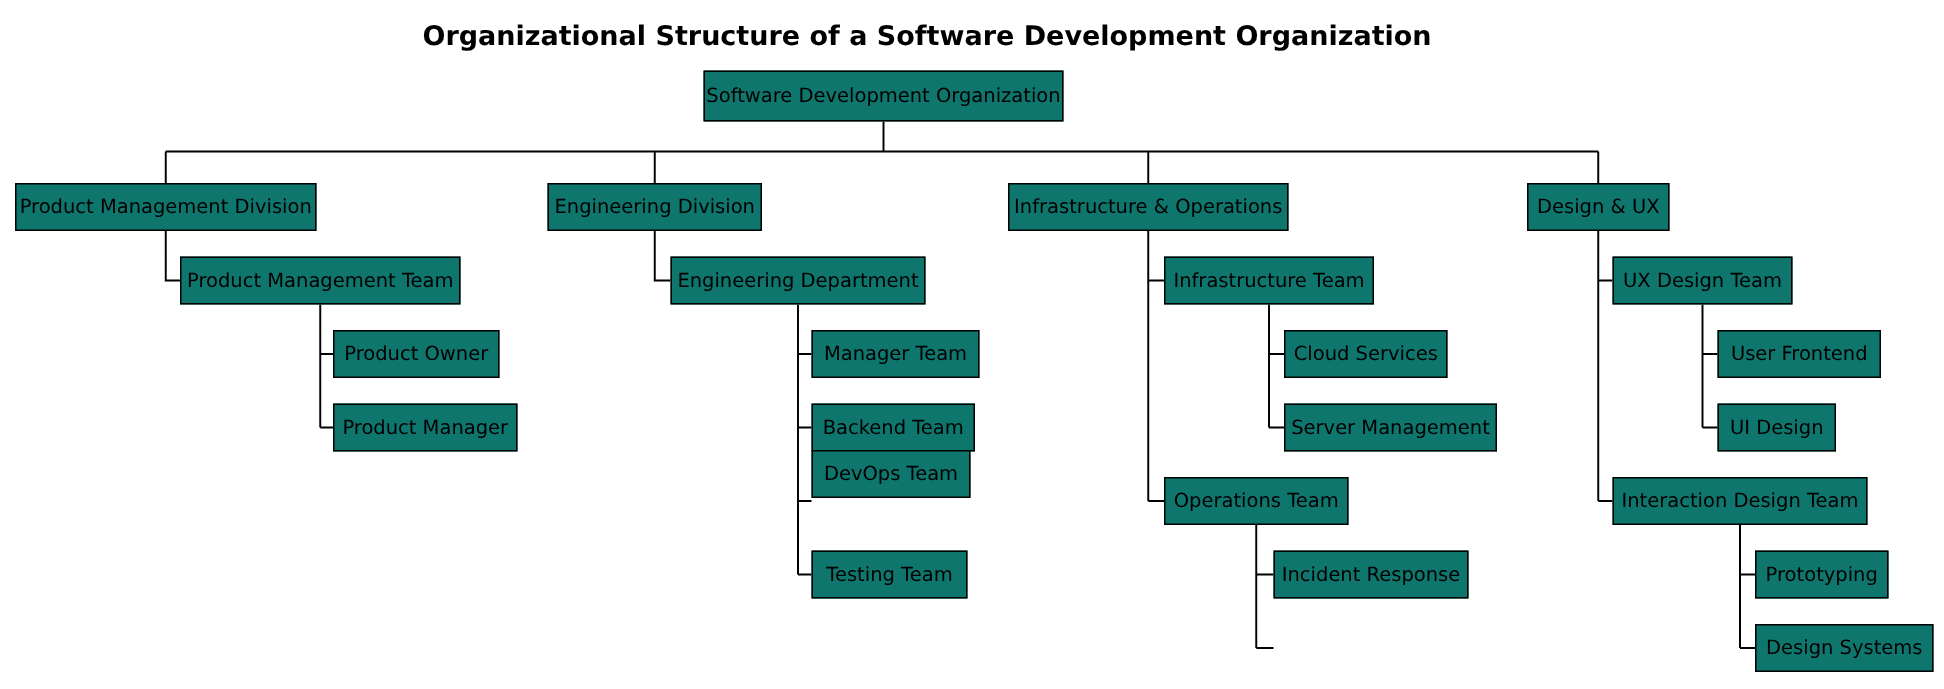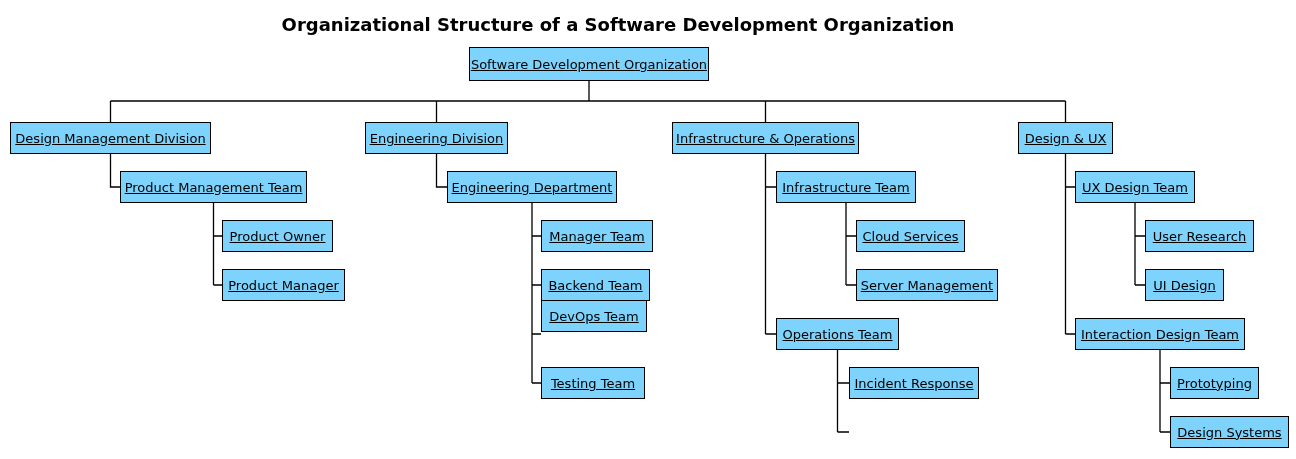--- a/index.html
+++ b/index.html
@@ -32,69 +32,68 @@
     left: 0;
   }
   .connectors path {
     stroke: #000000;
     stroke-width: 1.3;
     fill: none;
   }
   .node {
     position: absolute;
     box-sizing: border-box;
-    background: #7dd3fc;
+    background: #0f766e;
     border: 1.6px solid #000000;
     display: flex;
     align-items: center;
     justify-content: center;
     font-size: 13px;
     color: #000000;
     white-space: nowrap;
     overflow: hidden;
-    text-decoration: underline;
   }
 </style>
 </head>
 <body>
 
 <div class="canvas">
 
   <div class="diagram-title">Organizational Structure of a Software Development Organization</div>
 
   <svg class="connectors" width="1296" height="459" viewBox="0 0 1296 459">
     <path d="M589 81 V101 M110.5 101 H1065.5 M110.5 101 V122 M436.5 101 V122 M765.5 101 V122 M1065.5 101 V122"></path>
     <path d="M110.5 154 V187 H120 M213.5 203 V285 M213.5 236 H222 M213.5 285 H222"></path>
     <path d="M436.5 154 V187 H447 M532 203 V383 M532 236 H541 M532 285 H541 M532 334 H541 M532 383 H541"></path>
     <path d="M765.5 154 V334 M765.5 187 H776 M765.5 334 H776 M846 203 V285 M846 236 H856 M846 285 H856 M837.5 350 V432 M837.5 383 H849 M837.5 432 H849"></path>
     <path d="M1065.5 154 V334 M1065.5 187 H1075 M1065.5 334 H1075 M1135 203 V285 M1135 236 H1145 M1135 285 H1145 M1160 350 V432 M1160 383 H1170 M1160 432 H1170"></path>
   </svg>
 
   <div class="node" style="left:469px; top:47px; width:240px; height:34px">Software Development Organization</div>
 
-  <div class="node" style="left:10px; top:122px; width:201px; height:32px">Design Management Division</div>
+  <div class="node" style="left:10px; top:122px; width:201px; height:32px">Product Management Division</div>
   <div class="node" style="left:120px; top:171px; width:187px; height:32px">Product Management Team</div>
   <div class="node" style="left:222px; top:220px; width:111px; height:32px">Product Owner</div>
   <div class="node" style="left:222px; top:269px; width:123px; height:32px">Product Manager</div>
 
   <div class="node" style="left:365px; top:122px; width:143px; height:32px">Engineering Division</div>
   <div class="node" style="left:447px; top:171px; width:170px; height:32px">Engineering Department</div>
   <div class="node" style="left:541px; top:220px; width:112px; height:32px">Manager Team</div>
   <div class="node" style="left:541px; top:269px; width:109px; height:32px">Backend Team</div>
   <div class="node" style="left:541px; top:300px; width:106px; height:32px">DevOps Team</div>
   <div class="node" style="left:541px; top:367px; width:104px; height:32px">Testing Team</div>
 
   <div class="node" style="left:672px; top:122px; width:187px; height:32px">Infrastructure &amp; Operations</div>
   <div class="node" style="left:776px; top:171px; width:140px; height:32px">Infrastructure Team</div>
   <div class="node" style="left:856px; top:220px; width:109px; height:32px">Cloud Services</div>
   <div class="node" style="left:856px; top:269px; width:142px; height:32px">Server Management</div>
   <div class="node" style="left:776px; top:318px; width:123px; height:32px">Operations Team</div>
   <div class="node" style="left:849px; top:367px; width:130px; height:32px">Incident Response</div>
 
   <div class="node" style="left:1018px; top:122px; width:95px; height:32px">Design &amp; UX</div>
   <div class="node" style="left:1075px; top:171px; width:120px; height:32px">UX Design Team</div>
-  <div class="node" style="left:1145px; top:220px; width:109px; height:32px">User Research</div>
+  <div class="node" style="left:1145px; top:220px; width:109px; height:32px">User Frontend</div>
   <div class="node" style="left:1145px; top:269px; width:79px; height:32px">UI Design</div>
   <div class="node" style="left:1075px; top:318px; width:170px; height:32px">Interaction Design Team</div>
   <div class="node" style="left:1170px; top:367px; width:89px; height:32px">Prototyping</div>
   <div class="node" style="left:1170px; top:416px; width:119px; height:32px">Design Systems</div>
 
 </div>
 
 </body></html>

